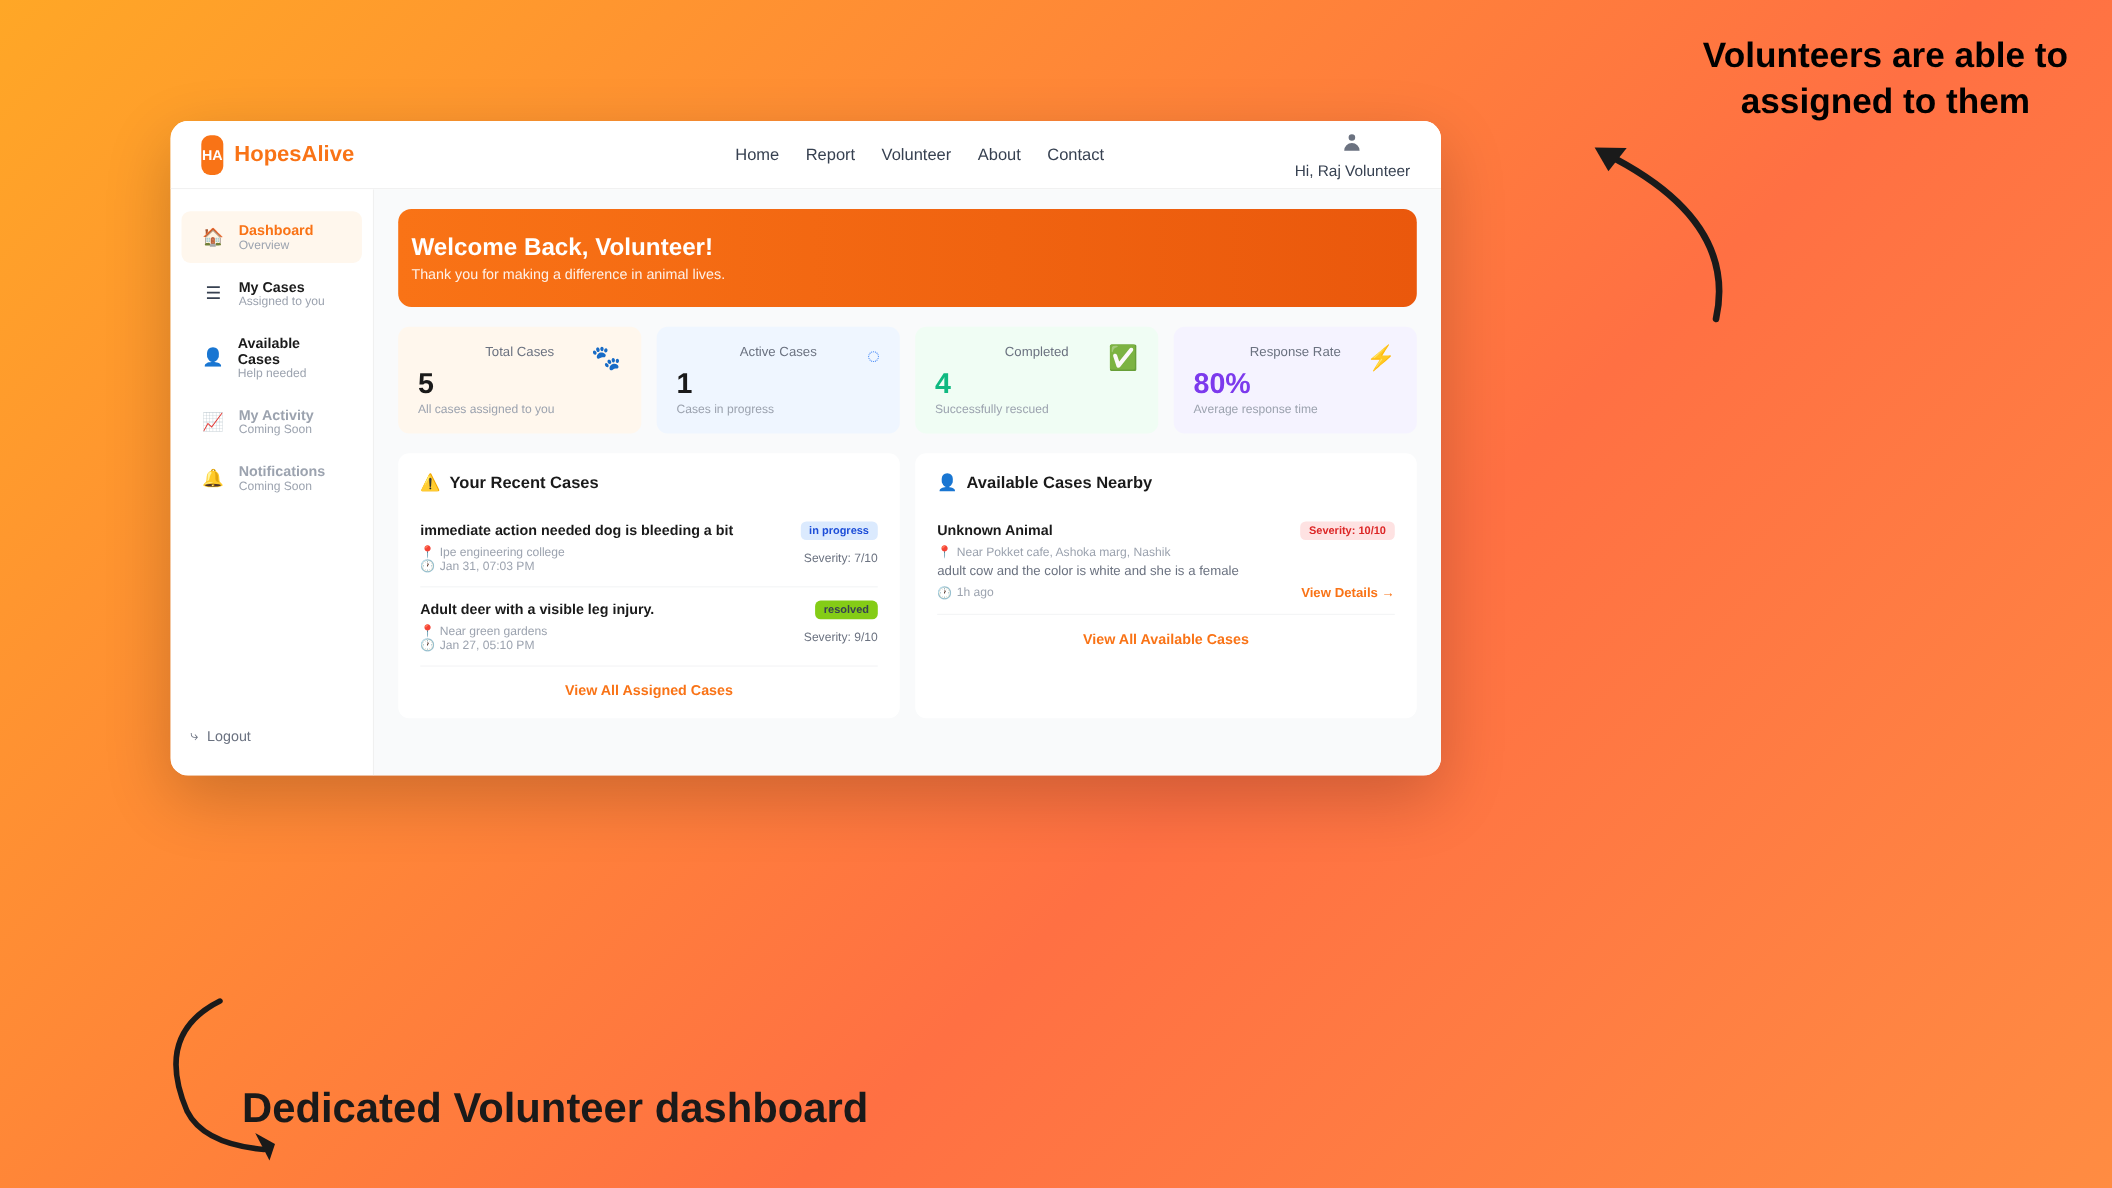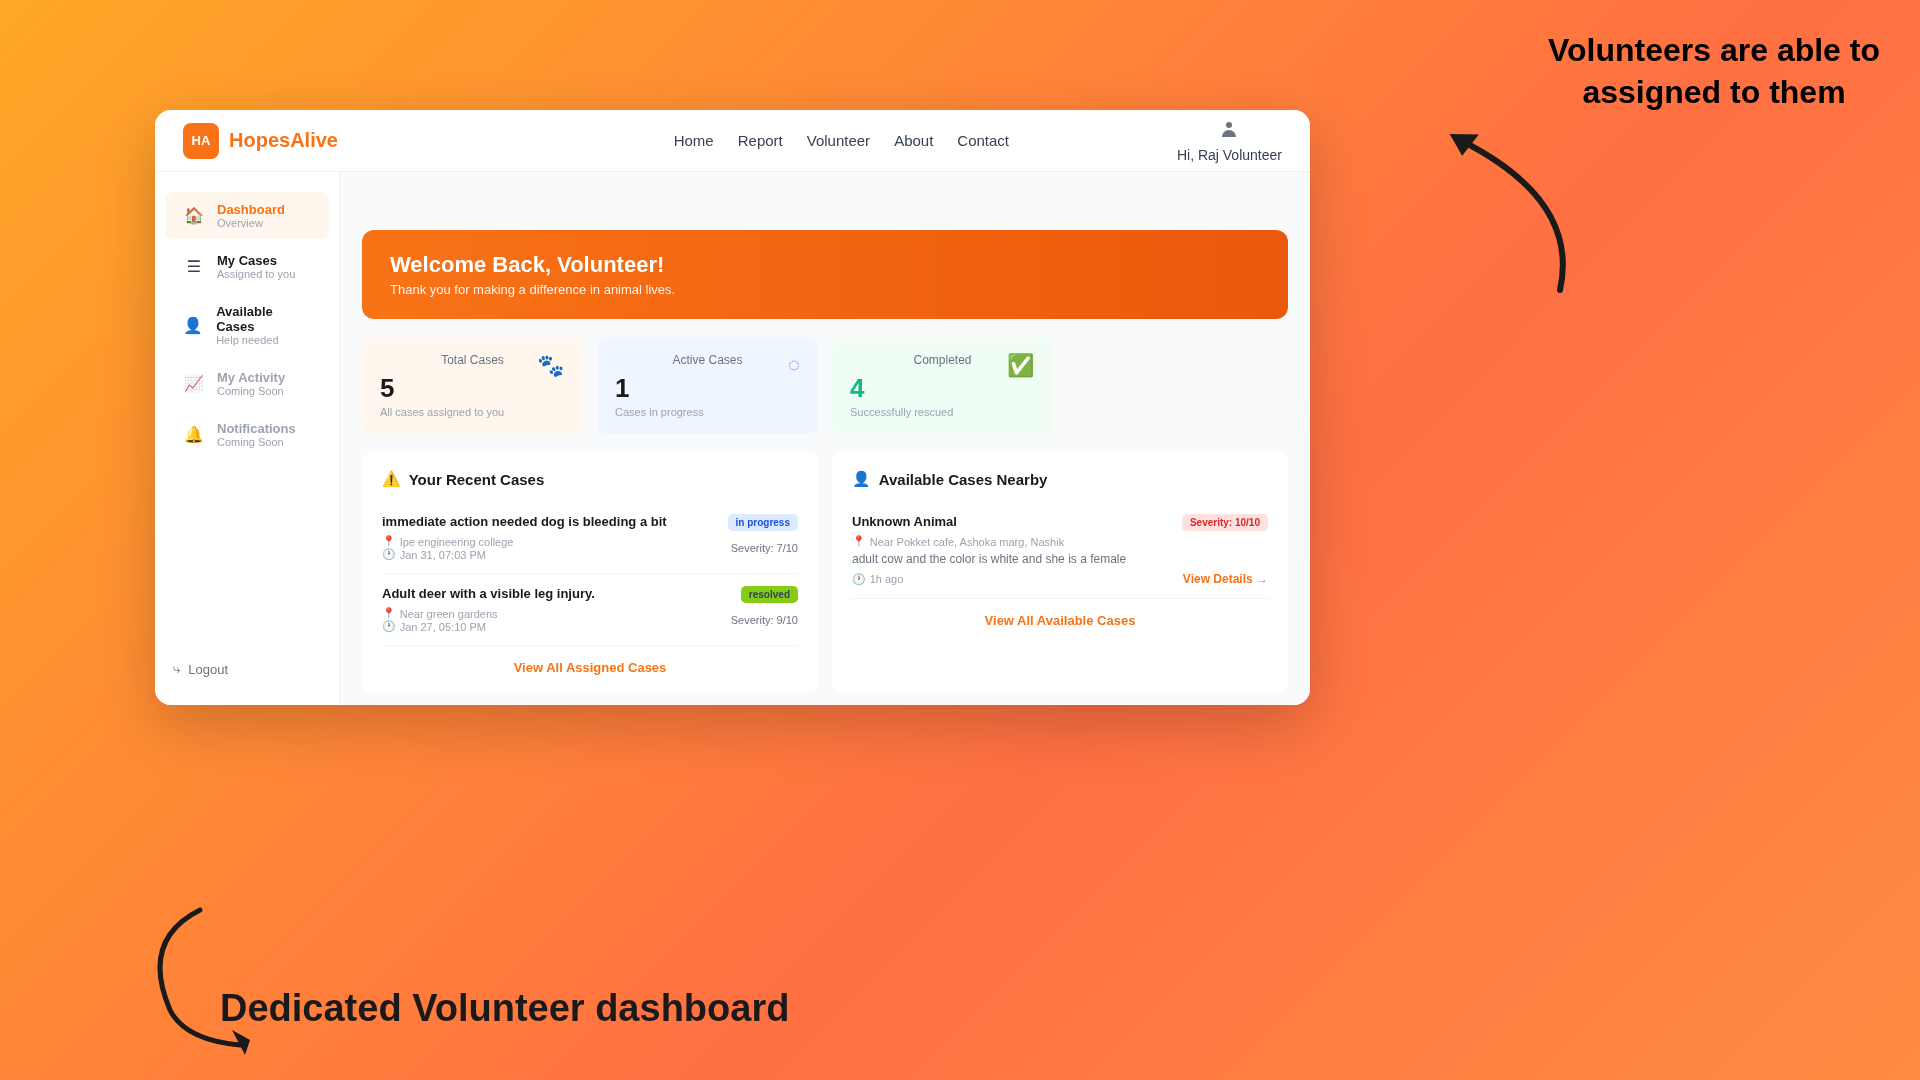--- a/index.html
+++ b/index.html
@@ -73,21 +73,21 @@
       background: #fff;
       flex-shrink: 0;
     }
     .logo-area {
       display: flex;
       align-items: center;
       gap: 10px;
       margin-right: auto;
     }
     .logo-box {
-      width: 36px;
+      width: 20px;
       height: 36px;
       background: #F97316;
       border-radius: 8px;
       display: flex;
       align-items: center;
       justify-content: center;
       color: #fff;
       font-weight: 800;
       font-size: 13px;
       text-align: right;
@@ -193,24 +193,23 @@
       flex: 1;
       padding: 18px 22px;
       overflow-y: auto;
       background: #F9FAFB;
     }
 
     
     .welcome-banner {
       background: linear-gradient(90deg, #F97316, #EA580C);
       border-radius: 12px;
-      padding: 22px 28px;
+      padding: 22px 12px;
       margin-bottom: 18px;
       color: #fff;
-      margin-top: 40px;
     }
     .welcome-title {
       font-size: 22px;
       font-weight: 700;
       margin-bottom: 4px;
     }
     .welcome-sub {
       font-size: 13px;
       opacity: 0.9;
     }
@@ -472,20 +471,26 @@
           <div class="stat-icon" style="color:#3B82F6; font-size:20px;">◌</div>
         </div>
 
         <div class="stat-card green-tint">
           <div class="stat-label">Completed</div>
           <div class="stat-value green">4</div>
           <div class="stat-sub">Successfully rescued</div>
           <div class="stat-icon">✅</div>
         </div>
 
+        <div class="stat-card purple-tint">
+          <div class="stat-label">Response Rate</div>
+          <div class="stat-value purple">80%</div>
+          <div class="stat-sub">Average response time</div>
+          <div class="stat-icon" style="color:#7C3AED;">⚡</div>
+        </div>
 
       </div>
 
       <div class="cases-row">
 
         <div class="cases-panel">
           <div class="panel-title">
             <span>⚠️</span>
             <span>Your Recent Cases</span>
           </div>

